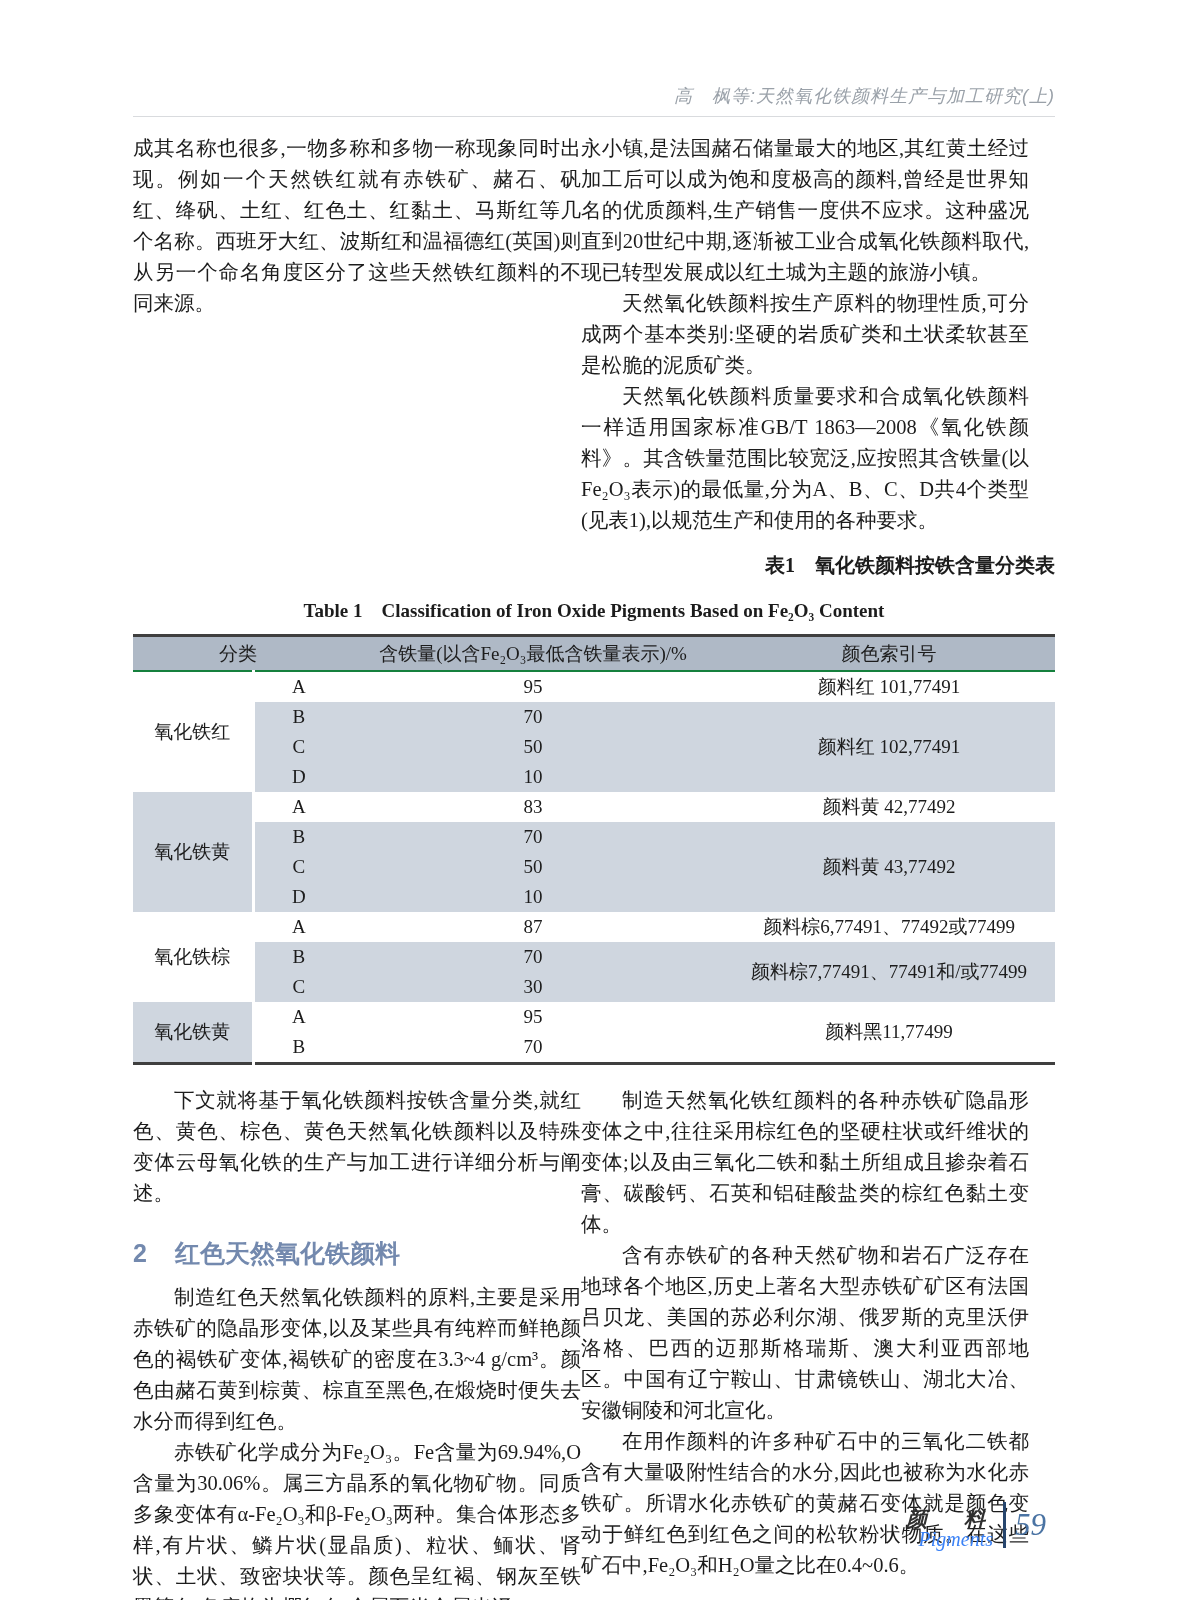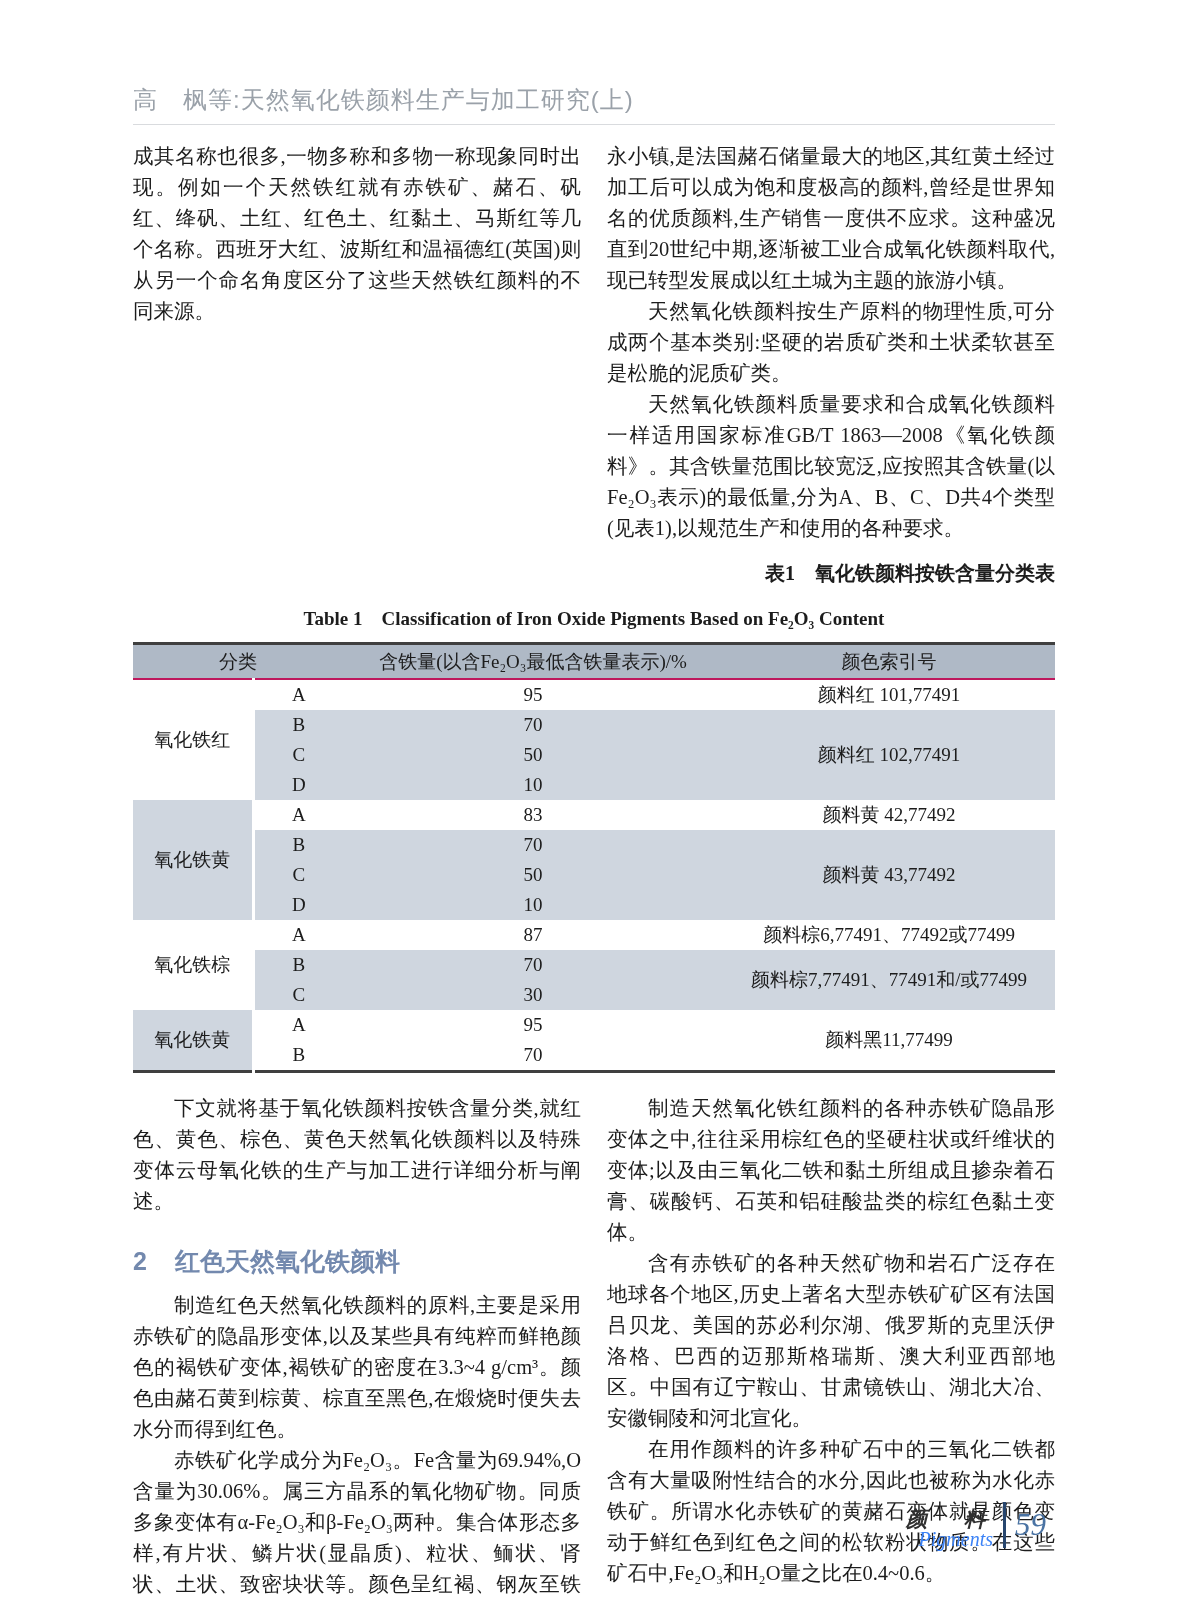--- a/index.html
+++ b/index.html
@@ -9,26 +9,26 @@
     margin:0 auto;
     background:#ffffff;
     box-shadow:0 0 4px rgba(0,0,0,.25);
     font-family:"Liberation Serif","DejaVu Serif",serif;
     color:#1c1c1c;
     overflow:hidden;
   }
   .content { padding:84px 132px 0 133px; }
 
   
-  .running-header { text-align:left; font-size:24px; color:#9aa1a9;
-    font-family:"Liberation Sans","DejaVu Sans",sans-serif; letter-spacing:1px; }
+  .running-header { text-align:right; font-size:18px; color:#9aa1a9;
+    font-family:"Liberation Sans","DejaVu Sans",sans-serif; letter-spacing:1px;font-style:italic; }
   .header-rule { border:none; border-top:1px solid #d9dbde; margin:8px 0 0 0; }
 
   
-  .two-col { display:flex; gap:26px; }
+  .two-col { display:flex; }
   .two-col.top { margin-top:16px; }
   .two-col.bottom { margin-top:20px; }
   .col { width:448px; }
   .col p { margin:0; font-size:20.5px; line-height:31px; text-align:justify;
            text-justify:inter-ideograph; }
   .col p.indent { text-indent:2em; }
 
   
   .sec-heading {
     font-family:"Liberation Sans","DejaVu Sans",sans-serif;
@@ -38,21 +38,21 @@
   .sec-heading .sec-num { margin-right:28px; }
 
   
   .table-block { margin-top:16px; }
   .tbl-title-cn { text-align:right; font-weight:bold; font-size:20px; }
   .tbl-title-en { text-align:center; font-weight:bold; font-size:19px; margin-top:19px; }
   table.t1 { width:100%; border-collapse:collapse; margin-top:10px;
     border-top:3px solid #3f3f3f; border-bottom:3px solid #3f3f3f; table-layout:fixed; }
   table.t1 th {
     background:#afb9c6; font-weight:normal; font-size:19px; height:33px;
-    border-bottom:2px solid #be185d; text-align:center; padding:0;
+    border-bottom:2px solid #15803d; text-align:center; padding:0;
   }
   table.t1 td { height:30px; font-size:19px; text-align:center; padding:0; }
   table.t1 td.letter { border-left:3px solid #ffffff; }
   table.t1 tr.stripe td { background:#cfd6df; }
   table.t1 td.cell-stripe { background:#cfd6df;font-family:Liberation Serif, serif; }
   col.c-group { width:120px; } col.c-letter { width:90px; }
   col.c-value { width:380px; } col.c-index { width:332px; }
 
   
   .footer { position:absolute; right:141px; bottom:52px;

